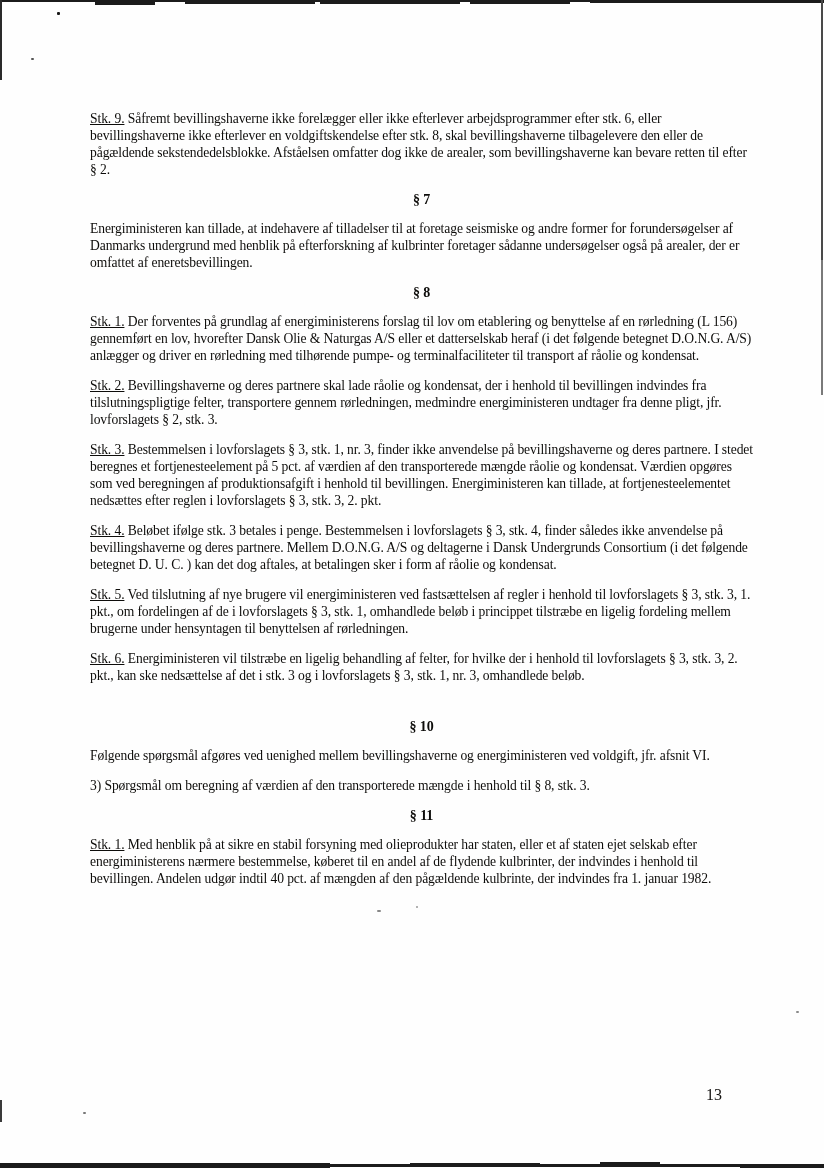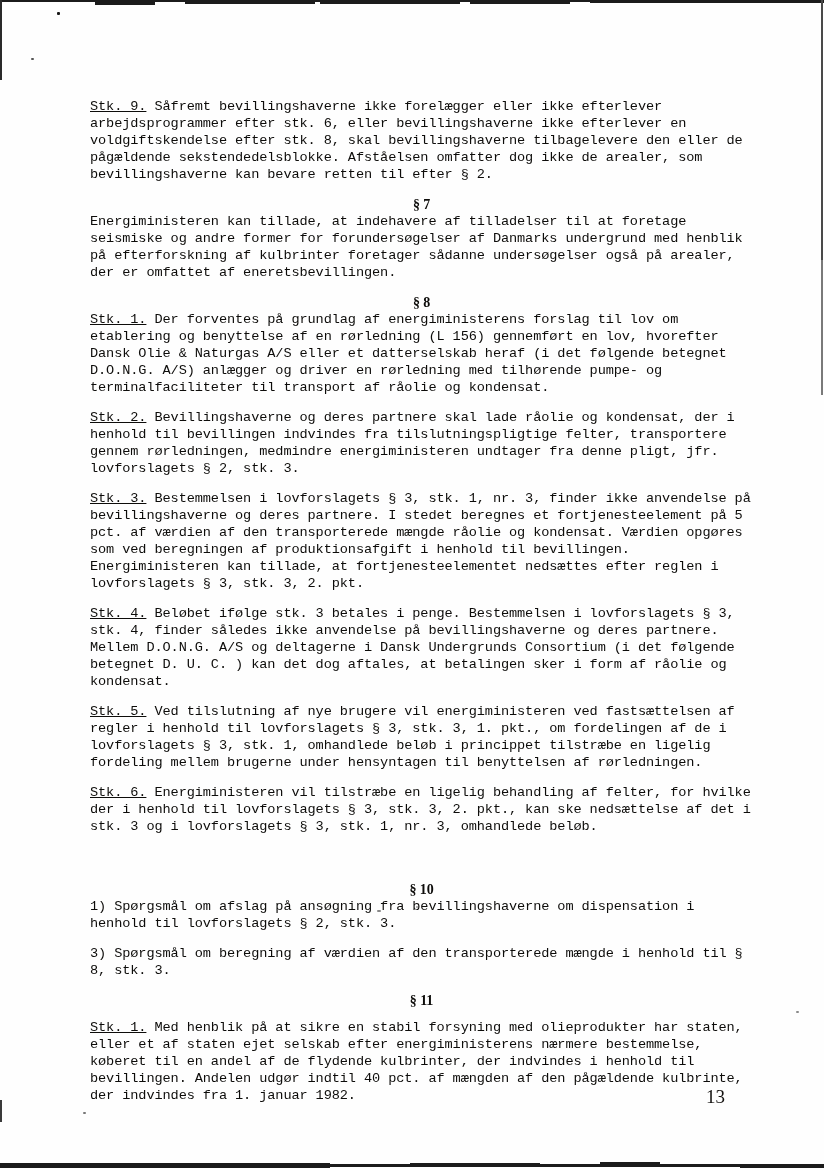--- a/index.html
+++ b/index.html
@@ -17,39 +17,39 @@
   }
   .content {
     position: absolute;
     left: 90px; top: 98px;
     width: 663px;
     font-size: 13.6px;
     line-height: 17px;
     letter-spacing: -0.1px;
     text-align: left;
   }
-  .para { margin: 0 0 13px 0; font-family: Liberation Mono, monospace; }
+  .para { margin: 12px 0 13px 0; }
   .label { text-decoration: underline; }
   .sec {
     font-size: 14px;
     font-weight: bold;
     text-align: center;
     margin: 0; padding: 0;
     line-height: 17px;
   }
-  .sec.gap-before { margin-top: 46px; }
+  .sec.gap-before { margin-top: 34px; }
   .sec.gap-after { margin-bottom: 10px; text-align: center; }
   .subhead {
     margin: 0 0 13px 0;
     text-decoration: underline;
   }
   .pagenum {
     position: absolute;
     left: 706px; top: 1086px;
-    font-size: 19px;
+    font-size: 16px;
     color: #141210;
   }
   
   .art { position: absolute; pointer-events: none; }
   .edge { background: #1b1b1b; }
   .speck { background: #444; border-radius: 1px; }
 </style>
 </head>
 <body>
 
@@ -70,22 +70,22 @@
 
     <p class="para"><span class="label">Stk. 3.</span> <span>Bestemmelsen i lovforslagets § 3, stk. 1, nr. 3, finder ikke anvendelse på bevillingshaverne og deres partnere. I stedet beregnes et fortjenesteelement på 5 pct. af værdien af den transporterede mængde råolie og kondensat. Værdien opgøres som ved beregningen af produktionsafgift i henhold til bevillingen. Energiministeren kan tillade, at fortjenesteelementet nedsættes efter reglen i lovforslagets § 3, stk. 3, 2. pkt.</span></p>
 
     <p class="para"><span class="label">Stk. 4.</span> <span>Beløbet ifølge stk. 3 betales i penge. Bestemmelsen i lovforslagets § 3, stk. 4, finder således ikke anvendelse på bevillingshaverne og deres partnere. Mellem D.O.N.G. A/S og deltagerne i Dansk Undergrunds Consortium (i det følgende betegnet D. U. C. ) kan det dog aftales, at betalingen sker i form af råolie og kondensat.</span></p>
 
     <p class="para"><span class="label">Stk. 5.</span> <span>Ved tilslutning af nye brugere vil energiministeren ved fastsættelsen af regler i henhold til lovforslagets § 3, stk. 3, 1. pkt., om fordelingen af de i lovforslagets § 3, stk. 1, omhandlede beløb i princippet tilstræbe en ligelig fordeling mellem brugerne under hensyntagen til benyttelsen af rørledningen.</span></p>
 
     <p class="para"><span class="label">Stk. 6.</span> <span>Energiministeren vil tilstræbe en ligelig behandling af felter, for hvilke der i henhold til lovforslagets § 3, stk. 3, 2. pkt., kan ske nedsættelse af det i stk. 3 og i lovforslagets § 3, stk. 1, nr. 3, omhandlede beløb.</span></p>
 
     <h2 class="sec gap-before">§ 10</h2>
+    <p class="para">Følgende spørgsmål afgøres ved uenighed mellem bevillingshaverne og energiministeren ved voldgift, jfr. afsnit VI.</p>
 
-    <p class="para item">1) Spørgsmål om afslag på ansøgning fra bevillingshaverne om dispensation i henhold til lovforslagets § 2, stk. 3.</p>
     <p class="para item">3) Spørgsmål om beregning af værdien af den transporterede mængde i henhold til § 8, stk. 3.</p>
 
 
     <h2 class="sec gap-after">§ 11</h2>
     <p class="para"><span class="label">Stk. 1.</span> <span>Med henblik på at sikre en stabil forsyning med olieprodukter har staten, eller et af staten ejet selskab efter energiministerens nærmere bestemmelse, køberet til en andel af de flydende kulbrinter, der indvindes i henhold til bevillingen. Andelen udgør indtil 40 pct. af mængden af den pågældende kulbrinte, der indvindes fra 1. januar 1982.</span></p>
 
   </div>
 
   <div class="pagenum">13</div>
 

